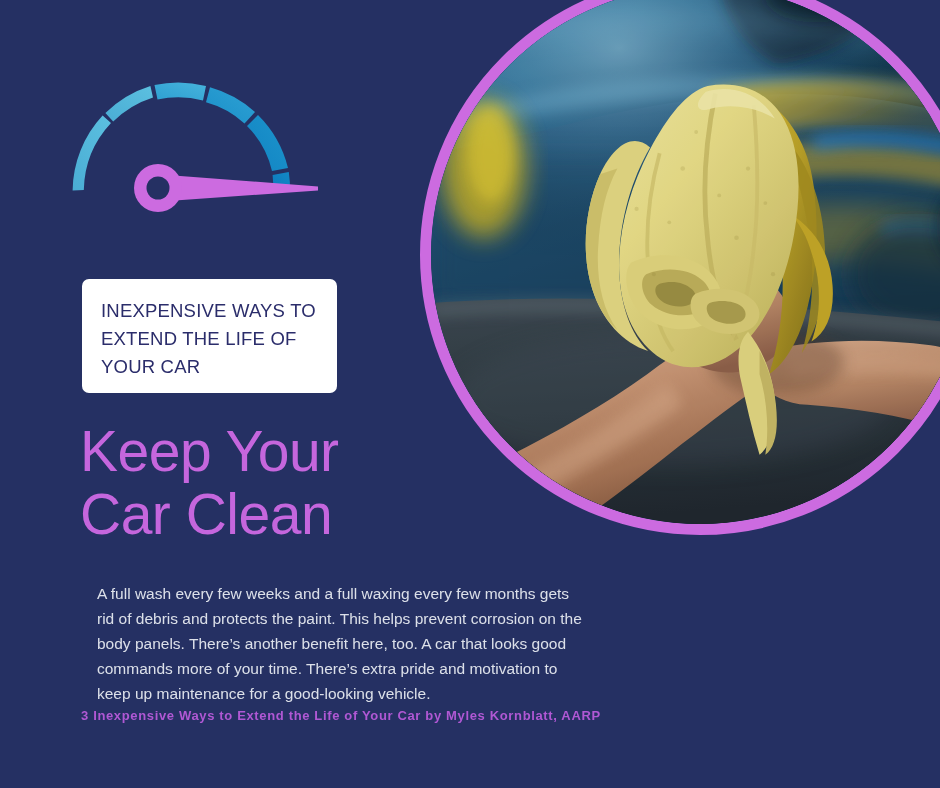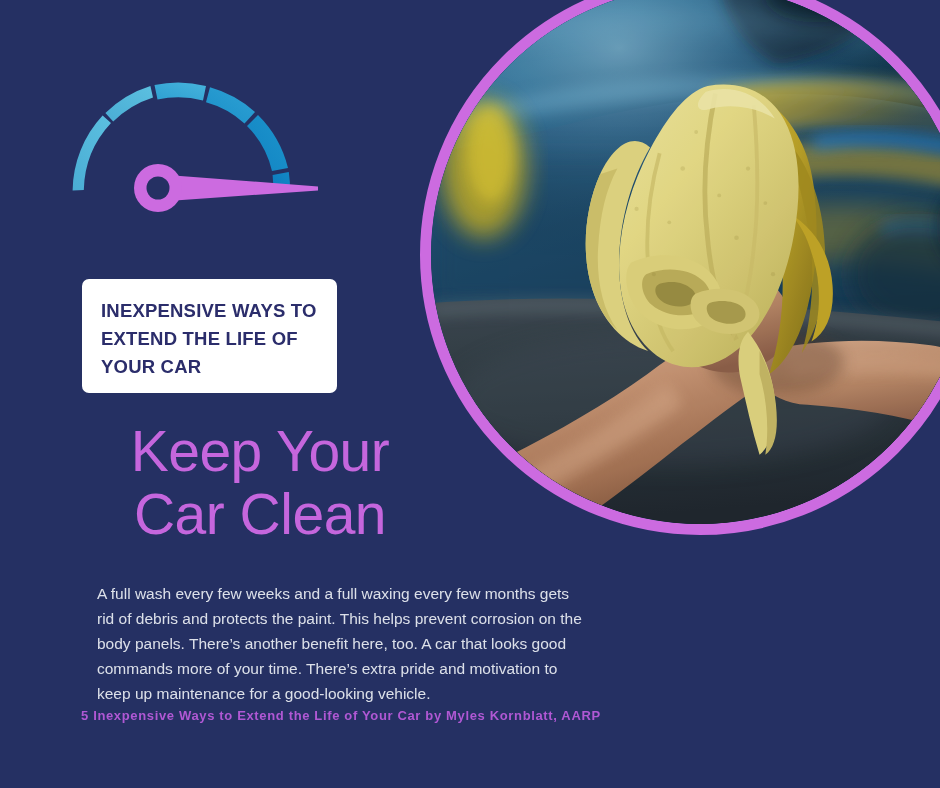--- a/index.html
+++ b/index.html
@@ -61,40 +61,39 @@
     width: 255px;
     height: 114px;
     background: #ffffff;
     border-radius: 7px;
     box-sizing: border-box;
     padding: 18px 20px 0 19px;
   }
   .eyebrow-text {
     color: #2b2d6b;
     font-size: 18.5px;
-    font-weight: bold;
+    font-weight: normal;
     line-height: 1.52;
     letter-spacing: 0.2px;
     margin: 0;
     text-transform: uppercase;
   }
 
   
   .headline {
     position: absolute;
     left: 80px;
     top: 420px;
     width: 360px;
     color: #c566dd;
     font-size: 57px;
     font-weight: normal;
     line-height: 1.1;
     letter-spacing: -0.5px;
     margin: 0;
-    text-align: center;
   }
 
   
   .body-copy {
     position: absolute;
     left: 81px;
     top: 565px;
     width: 492px;
     color: #dce0e9;
     font-size: 15.5px;
@@ -360,15 +359,15 @@
   </div>
 
   <div class="eyebrow-card">
     <p class="eyebrow-text">INEXPENSIVE WAYS TO EXTEND THE LIFE OF YOUR CAR</p>
   </div>
 
   <h1 class="headline">Keep Your Car Clean</h1>
 
   <p class="body-copy">A full wash every few weeks and a full waxing every few months gets rid of debris and protects the paint. This helps prevent corrosion on the body panels. There’s another benefit here, too. A car that looks good commands more of your time. There’s extra pride and motivation to keep up maintenance for a good-looking vehicle.</p>
 
-  <p class="citation">5 Inexpensive Ways to Extend the Life of Your Car by Myles Kornblatt, AARP</p>
+  <p class="citation">3 Inexpensive Ways to Extend the Life of Your Car by Myles Kornblatt, AARP</p>
 
 </div>
 
 </body></html>

